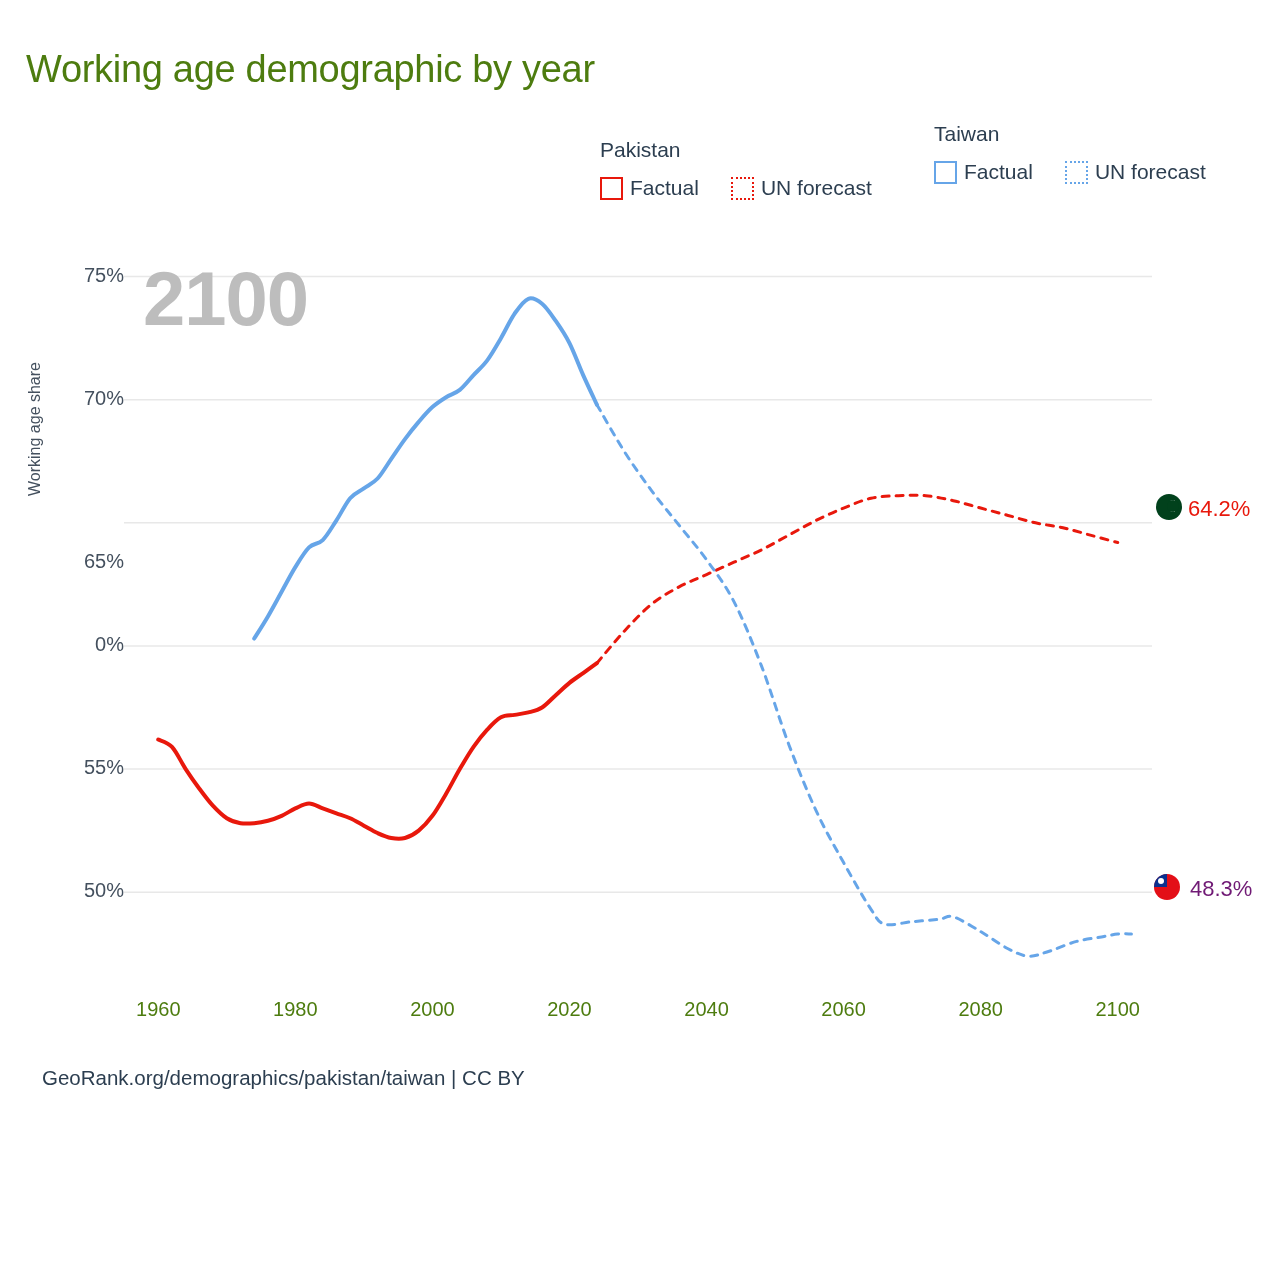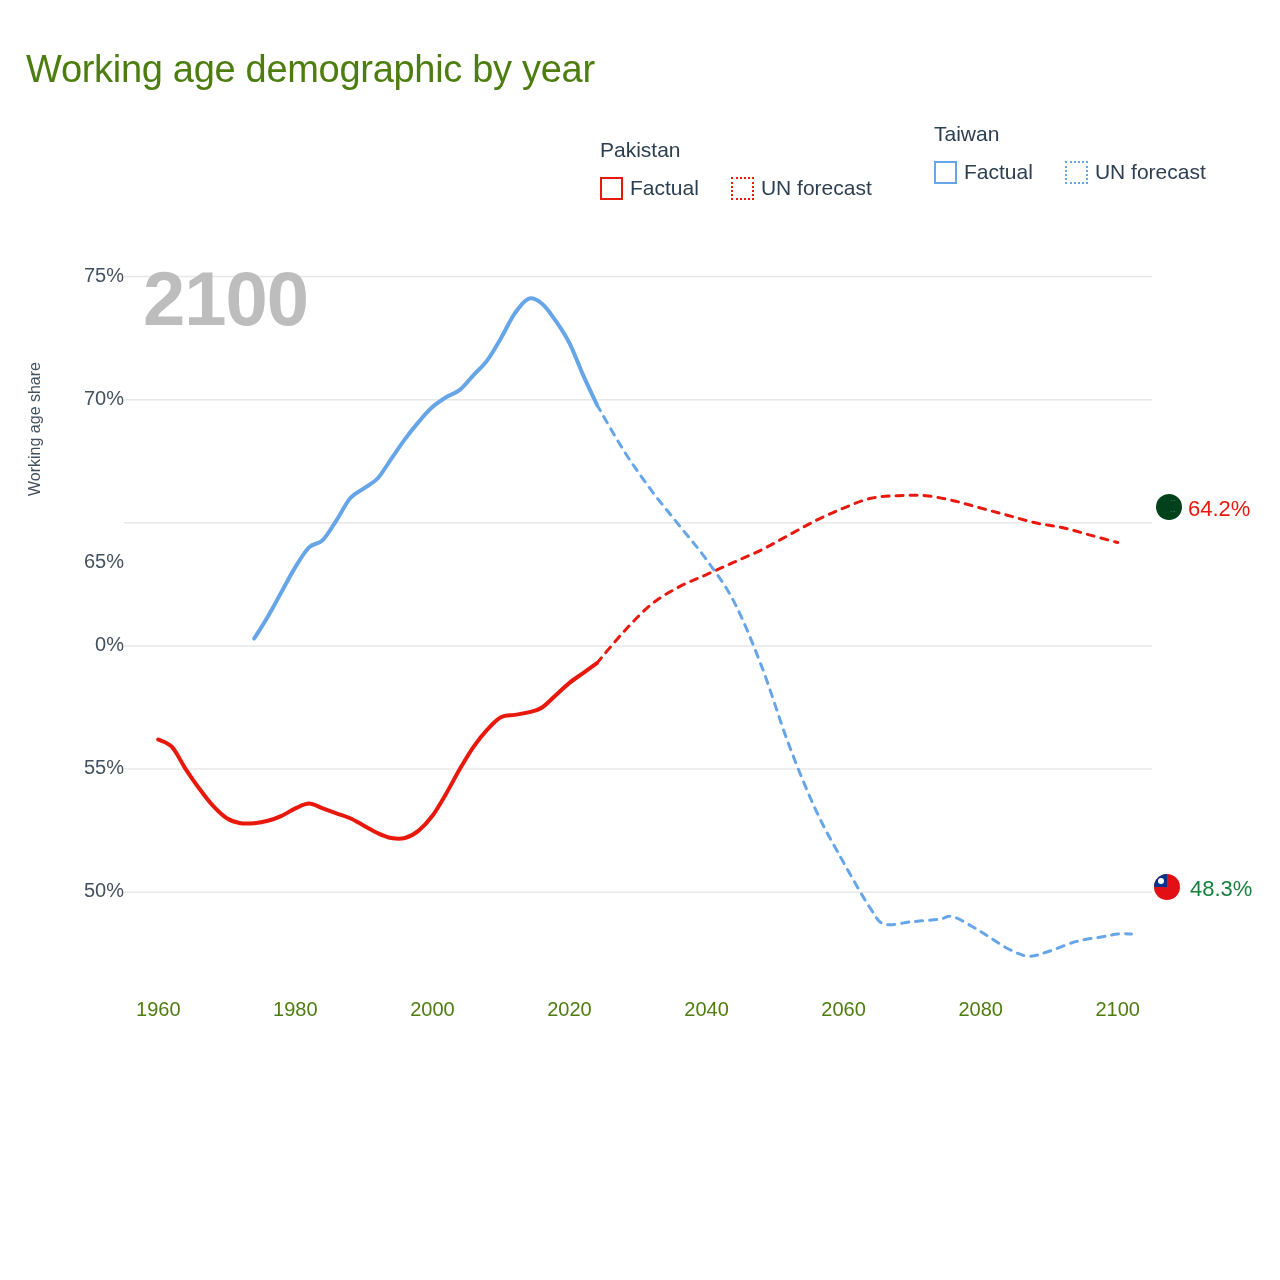--- a/index.html
+++ b/index.html
@@ -116,21 +116,21 @@
     left: 1188px;
     top: 496px;
     font-size: 22px;
     color: #e8180c;
   }
   #end-label-tw {
     position: absolute;
     left: 1190px;
     top: 876px;
     font-size: 22px;
-    color: #15803d;
+    color: #701a75;
   }
   .flag {
     position: absolute;
     width: 26px;
     height: 26px;
     border-radius: 50%;
     overflow: hidden;
   }
   #flag-pk { left: 1156px; top: 494px; background: #01411c; }
   #flag-pk .moon {
@@ -239,13 +239,14 @@
 </div>
 <div id="end-label-pk">64.2%</div>
 
 <div class="flag" id="flag-tw">
   <div class="canton"></div>
     <div class="sun"></div>
 </div>
 <div id="end-label-tw">48.3%</div>
 
 <div id="footer">
+  <div>GeoRank.org/demographics/pakistan/taiwan | CC BY</div>
 </div>
 
 </body></html>

